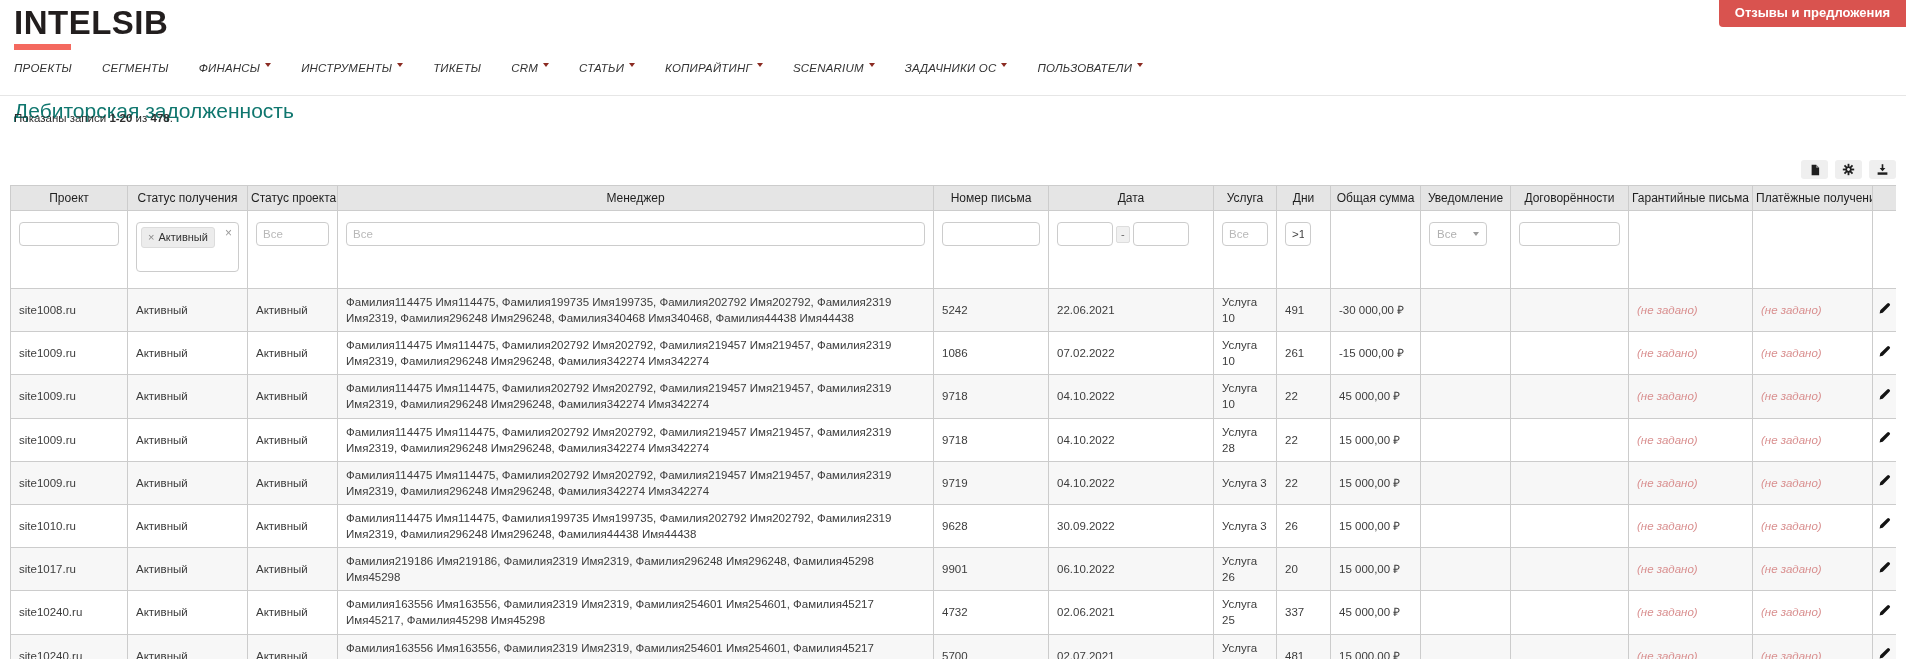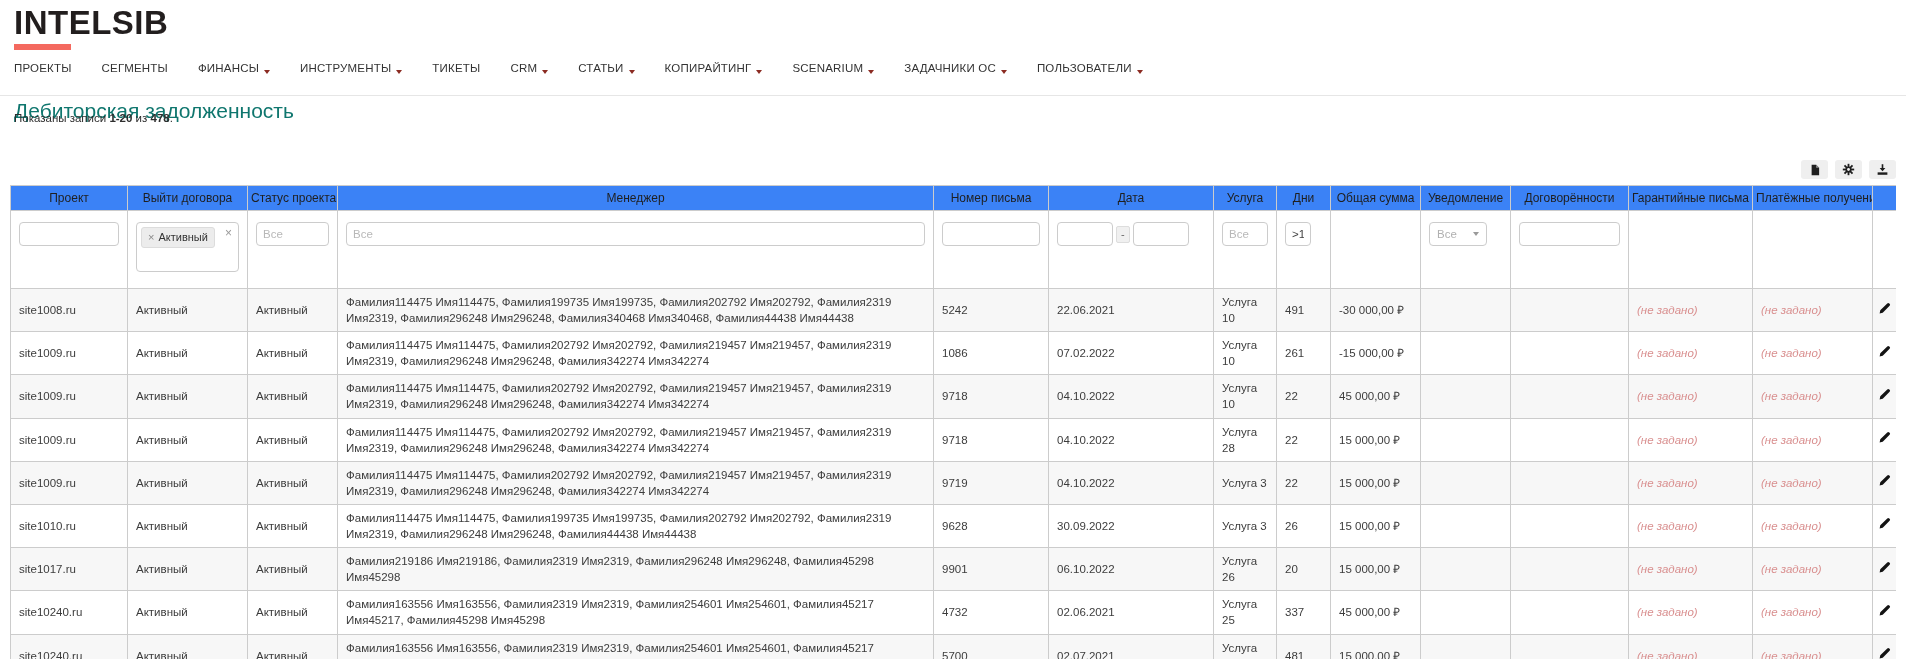--- a/index.html
+++ b/index.html
@@ -18,38 +18,38 @@
 
   .user-cluster { position:absolute; top:9px; right:6px; display:flex; align-items:center; gap:13px; }
   .avatar { width:42px; height:42px; border-radius:50%; border:2px solid #c9455d;
     background:#f2f2f2; overflow:hidden; flex:0 0 auto; }
   .greeting { font-size:12.5px; color:#4a4a4a; white-space:nowrap; }
   .bell { display:flex; align-items:center; }
 
   
   .nav { position:absolute; left:14px; top:62px; display:flex; gap:30px; }
   .nav-item { font-size:11.5px; color:#333; text-decoration:none; display:flex;
-    align-items:flex-end; gap:5px; letter-spacing:0.2px; white-space:nowrap; }
+    align-items:flex-start; gap:5px; letter-spacing:0.2px; white-space:nowrap;font-style:italic; }
   .caret { width:0; height:0; border-left:3.5px solid transparent; border-right:3.5px solid transparent;
     border-top:4px solid #8b2b22; margin-top:1px; }
 
   
   .page-title { position:absolute; left:14px; top:99px; font-size:21px; color:#0f766e; }
   .summary { position:absolute; left:14px; top:112px; font-size:11.5px; color:#2e2e2e; }
   .summary b { font-weight:bold; }
   .toolbar { position:absolute; right:10px; top:160px; display:flex; gap:7px; }
   .tool-btn { width:27px; height:19px; background:#efefef; border:none; border-radius:3px;
     display:flex; align-items:center; justify-content:center; padding:0; cursor:pointer; }
 
   
   .table-wrap { position:absolute; left:10px; right:10px; top:185px; bottom:0; overflow:hidden; }
   table { width:100%; border-collapse:collapse; table-layout:fixed; }
   th, td { border:1px solid #ccc; }
   th { font-size:12px; font-weight:400; color:#1f1f1f; padding:5px 3px;
-    background:#3b82f6; white-space:nowrap; overflow:hidden; }
+    background:#e5e5e5; white-space:nowrap; overflow:hidden; }
   td { font-size:11.5px; color:#3c3c3c; padding:5px 8px; line-height:1.4;
     vertical-align:middle; word-wrap:break-word; background:#fff; }
   tr.stripe td { background:#f7f7f7; }
   td.notset { color:#d98f8f; font-style:italic; }
   td.action-cell { text-align:center; padding:2px; }
 
   
   tr.filters td { padding:11px 8px 16px; vertical-align:top; background:#fff; }
   .f-input { height:24px; border:1px solid #ccc; border-radius:4px; font-size:11.5px;
     color:#444; padding:0 6px; background:#fff; font-family:inherit; width:100%; }
@@ -71,20 +71,21 @@
   .sel-caret { width:0; height:0; border-left:3px solid transparent; border-right:3px solid transparent;
     border-top:4px solid #9a9a9a; }
 </style>
 </head>
 <body>
 
 <div class="header">
   <div class="logo">INTELSIB</div>
   <div class="logo-underline"></div>
 
+  <button class="feedback-btn">Отзывы и предложения</button>
 
 
   <div class="nav">
     <a href="#" class="nav-item">
         <span>ПРОЕКТЫ</span>
       </a>
     <a href="#" class="nav-item">
         <span>СЕГМЕНТЫ</span>
       </a>
     <a href="#" class="nav-item">
@@ -172,21 +173,21 @@
       <col style="width:90px">
         <col style="width:90px">
         <col style="width:118px">
         <col style="width:124px">
       <col style="width:120px">
         <col style="width:24px">
     </colgroup>
     <thead>
       <tr>
         <th>Проект</th>
-        <th>Выйти договора</th>
+        <th>Статус получения</th>
         <th>Статус проекта</th>
         <th>Менеджер</th>
         <th>Номер письма</th>
         <th>Дата</th>
         <th>Услуга</th>
         <th>Дни</th>
         <th>Общая сумма</th>
         <th>Уведомление</th>
         <th>Договорённости</th>
         <th>Гарантийные письма</th>

